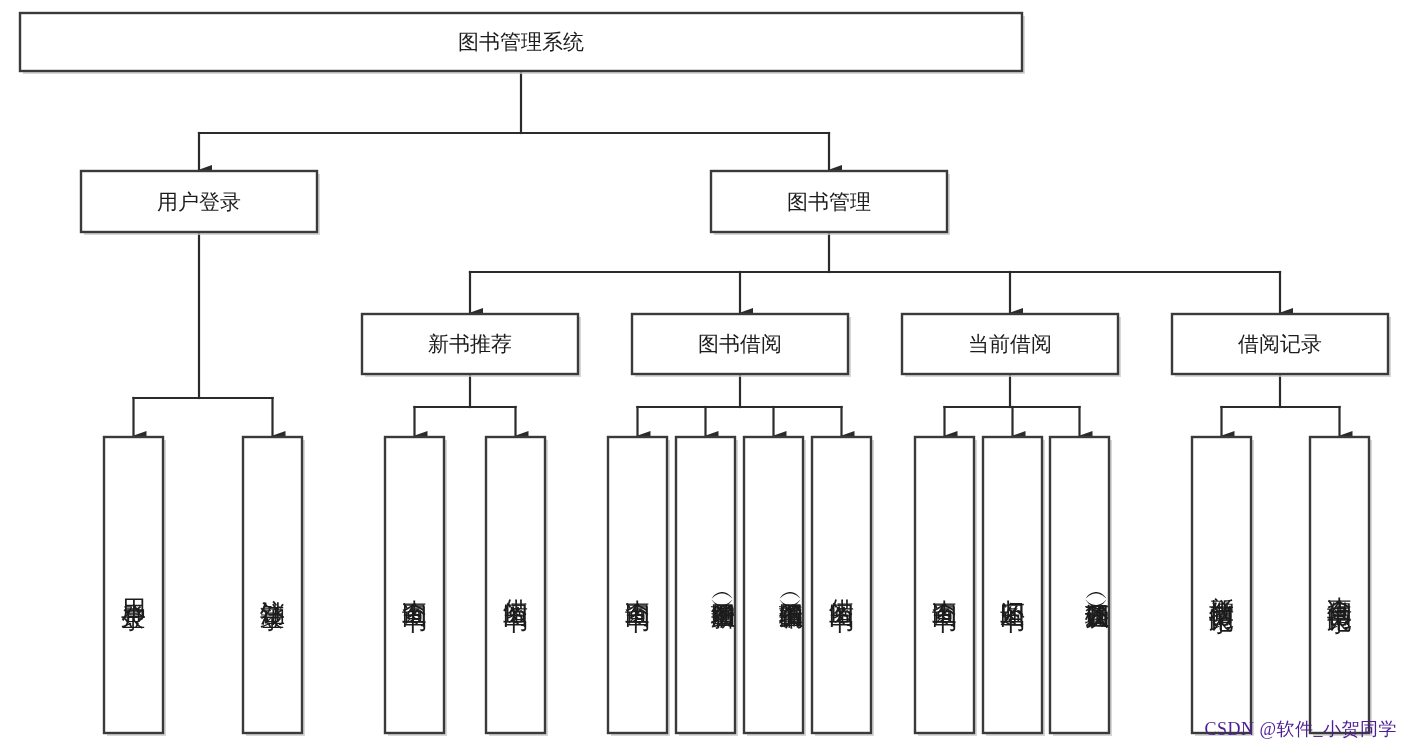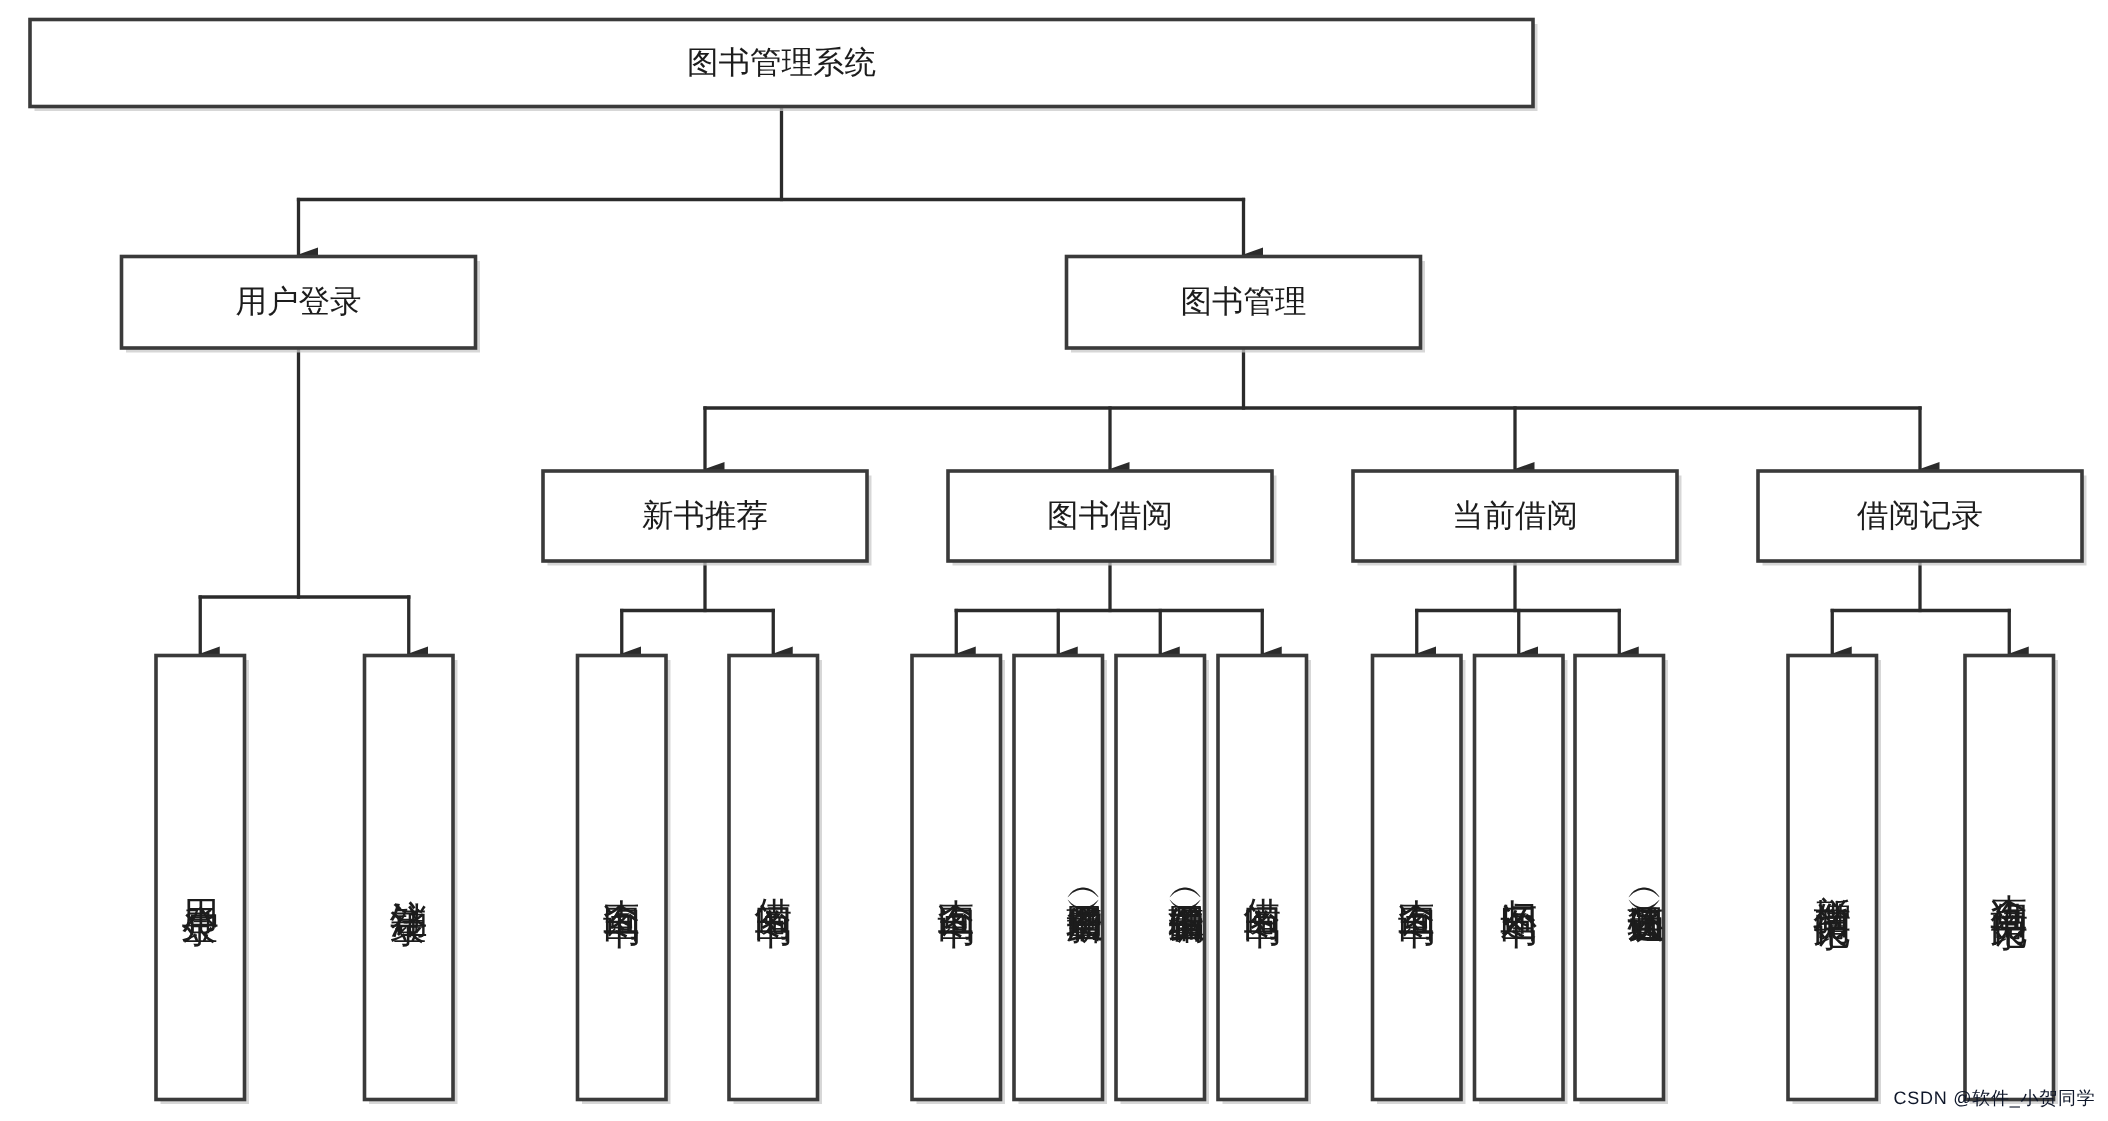--- a/index.html
+++ b/index.html
@@ -66,23 +66,23 @@
     display: flex;
     align-items: flex-start;
     justify-content: center;
     white-space: nowrap;
     pointer-events: none;
   }
   .watermark {
     position: absolute;
     right: 8px;
     bottom: 6px;
-    font-family: Liberation Sans, sans-serif;
-    font-size: 12px;
-    color: #0f172a;
+    font-family: Liberation Serif, serif;
+    font-size: 18px;
+    color: #4c1d95;
     letter-spacing: 0.5px;
     white-space: nowrap;
   }
 </style>
 </head>
 <body>
 
 <div id="diagram-root">
   <svg id="tree-svg" viewBox="0 0 1405 747">
     <defs>

